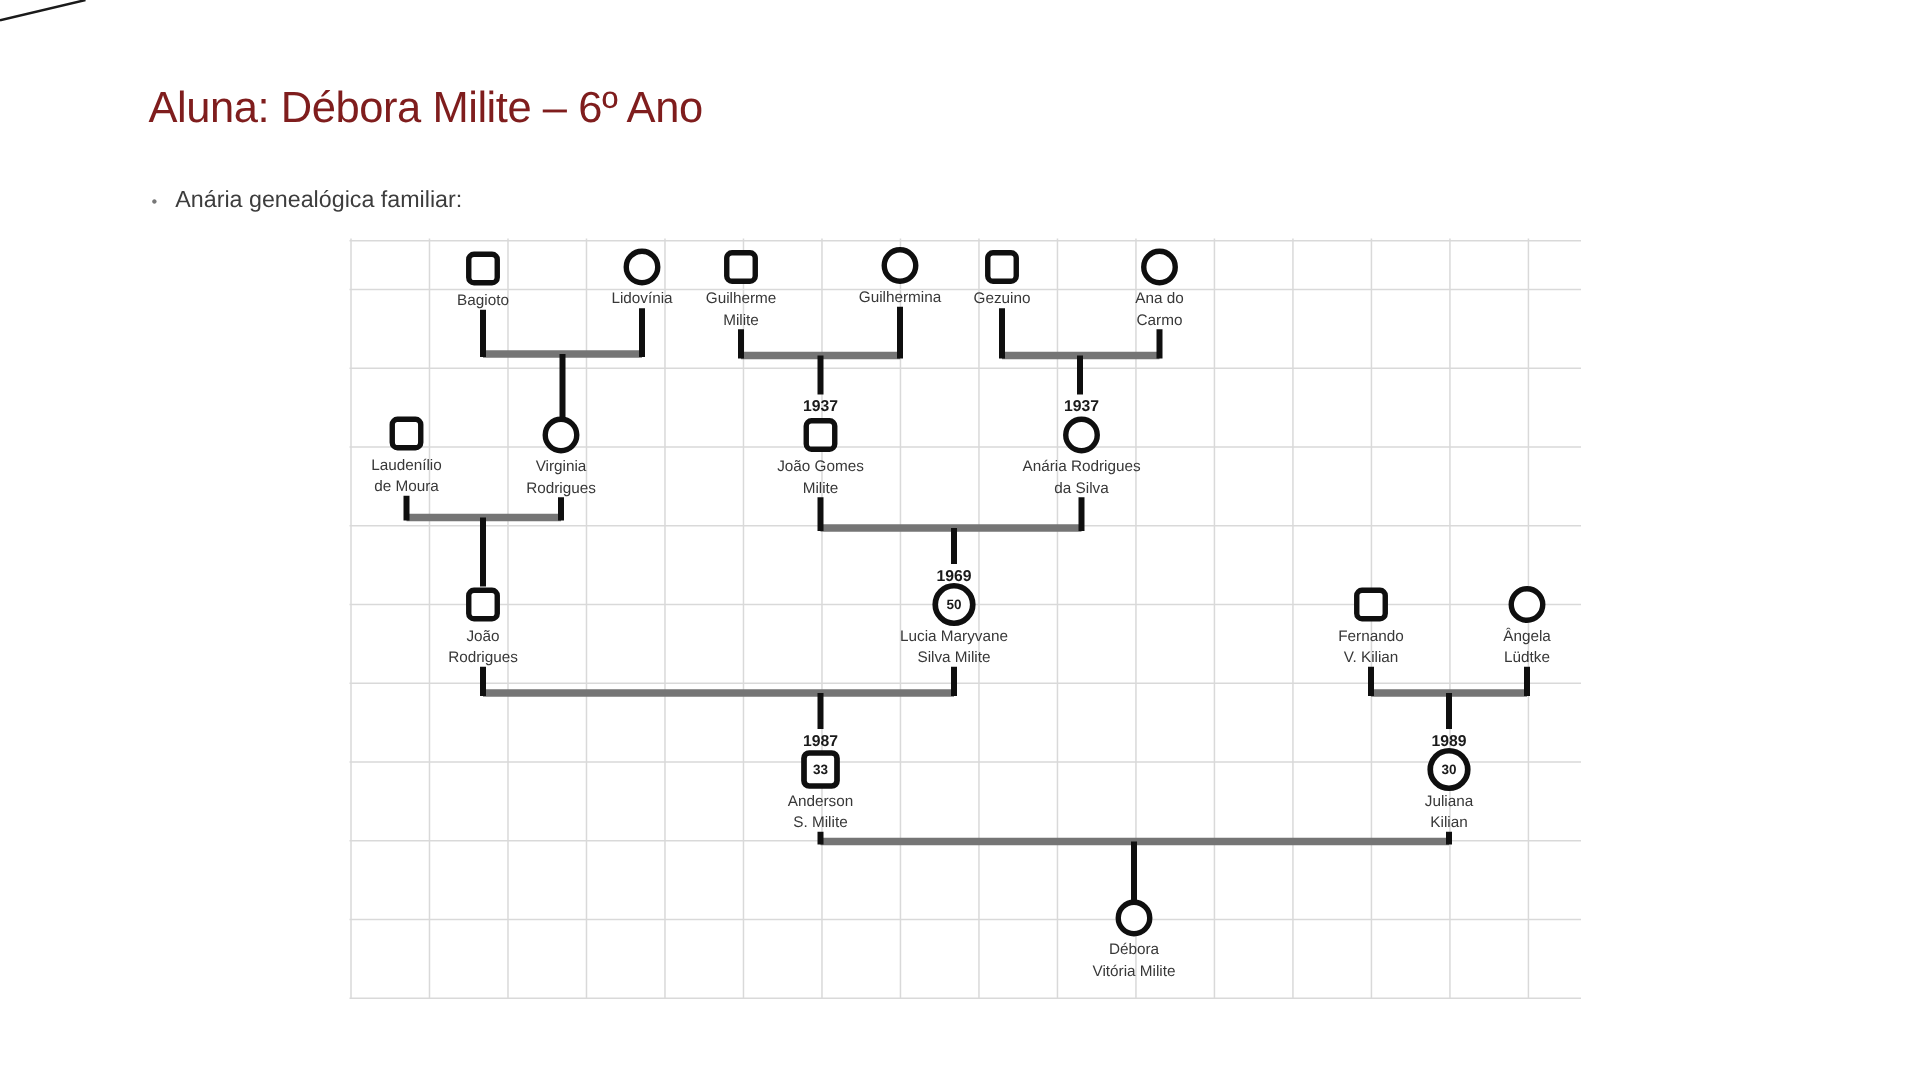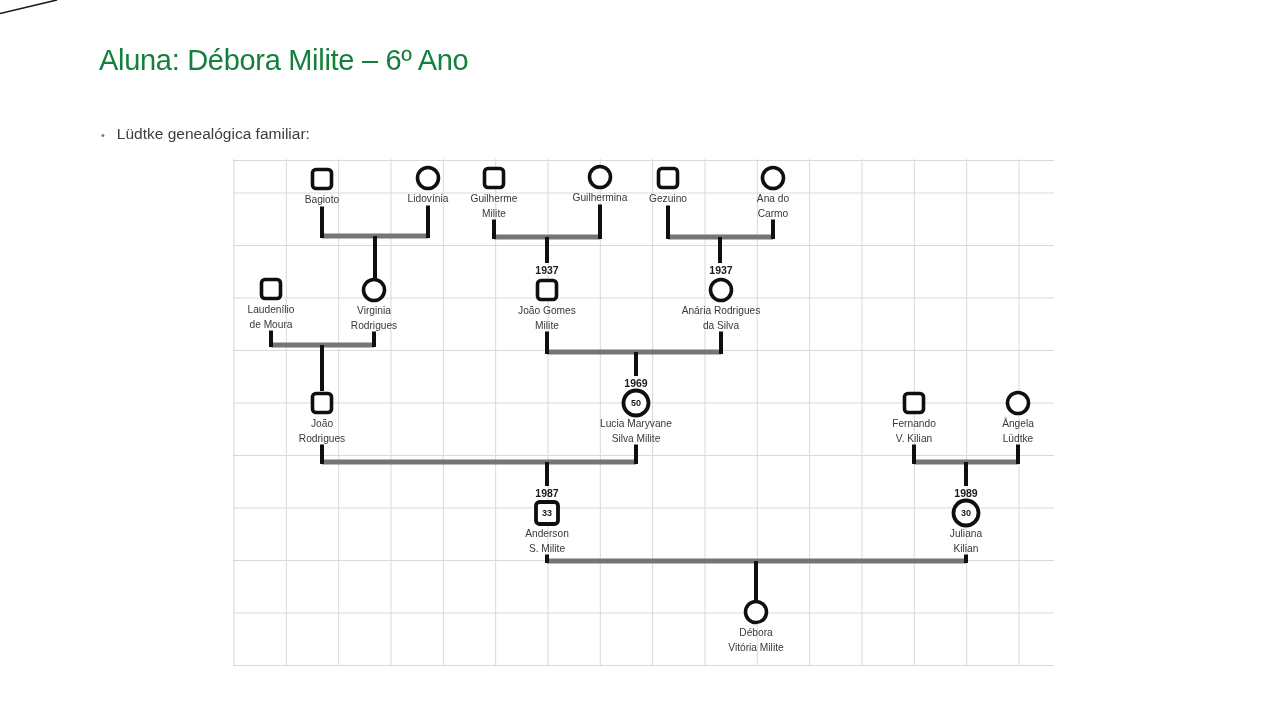--- a/index.html
+++ b/index.html
@@ -1,39 +1,39 @@
 <!DOCTYPE html>
 <html><head>
 <meta charset="utf-8">
 <style>
   html,body{margin:0;padding:0;background:#fff;}
   #slide{
     position:relative;width:1280px;height:720px;background:#ffffff;
     overflow:hidden;font-family:"Liberation Sans",sans-serif;
   }
   #slide-title{
-    position:absolute;left:99px;top:44px;font-size:29px;color:#15803d;
+    position:absolute;left:99px;top:56px;font-size:29px;color:#7f1d1d;
     letter-spacing:-0.3px;white-space:nowrap;
   }
   #bullet-line{
     position:absolute;left:101px;top:125px;font-size:15.5px;color:#3d3d3d;
     display:flex;align-items:flex-start;white-space:nowrap;
   }
   #bullet-line .dot{font-size:11px;color:#777;margin-right:12px;line-height:20px;}
   #tree-svg{position:absolute;left:0;top:0;}
   #tree-svg text{font-family:"Liberation Sans",sans-serif;}
 </style>
 </head>
 <body>
 
 <div id="slide">
   <div id="slide-title">Aluna: Débora Milite – 6º Ano</div>
   <div id="bullet-line">
     <span class="dot">•</span>
-    <span>Lüdtke genealógica familiar:</span>
+    <span>Anária genealógica familiar:</span>
   </div>
   <svg id="tree-svg" width="1280" height="720" viewBox="0 0 1280 720">
       <line x1="234" y1="159" x2="234" y2="666" stroke="#d9d9d9" stroke-width="1"></line>
       <line x1="286.33" y1="159" x2="286.33" y2="666" stroke="#d9d9d9" stroke-width="1"></line>
       <line x1="338.65999999999997" y1="159" x2="338.65999999999997" y2="666" stroke="#d9d9d9" stroke-width="1"></line>
       <line x1="390.99" y1="159" x2="390.99" y2="666" stroke="#d9d9d9" stroke-width="1"></line>
       <line x1="443.32" y1="159" x2="443.32" y2="666" stroke="#d9d9d9" stroke-width="1"></line>
       <line x1="495.65" y1="159" x2="495.65" y2="666" stroke="#d9d9d9" stroke-width="1"></line>
       <line x1="547.98" y1="159" x2="547.98" y2="666" stroke="#d9d9d9" stroke-width="1"></line>
       <line x1="600.31" y1="159" x2="600.31" y2="666" stroke="#d9d9d9" stroke-width="1"></line>

